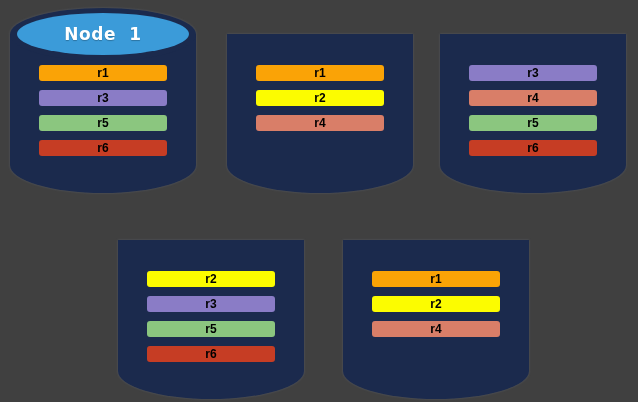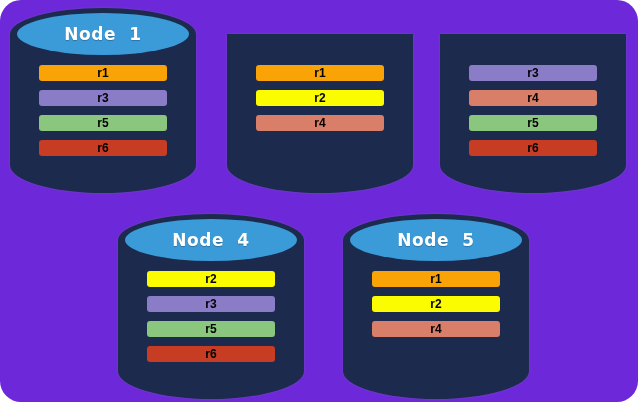--- a/index.html
+++ b/index.html
@@ -1,19 +1,18 @@
 <!DOCTYPE html>
 <html style="--body: #1B2A4D; --top: #3B9BD9;"><head>
 <meta charset="utf-8">
 <style>
   html,body{margin:0;padding:0;background:#ffffff;}
   .canvas{
-    position:relative;width:638px;height:402px;background:#6d28d9;overflow:hidden;
+    position:relative;width:638px;height:402px;background:#404040;overflow:hidden;
     font-family:"DejaVu Sans",sans-serif;
-    border-radius:21px;
   }
   .cylinder{
     position:absolute;width:186px;height:185px;
     filter:drop-shadow(0 0 1px rgba(110,120,140,.45));
   }
   .n1{left:10px;top:8px}
   .n2{left:227px;top:8px}
   .n3{left:440px;top:8px}
   .n4{left:118px;top:214px}
   .n5{left:343px;top:214px}
@@ -84,40 +83,30 @@
     <div class="rows">
       <div class="row-bar" style="background: rgb(138, 124, 198);">r3</div>
       <div class="row-bar" style="background: rgb(217, 126, 104);">r4</div>
       <div class="row-bar" style="background: rgb(139, 198, 127);">r5</div>
       <div class="row-bar" style="background: rgb(198, 61, 36);">r6</div>
     </div>
   </div>
 
   <div class="cylinder n4">
     <div class="cyl-body"></div>
-    <div class="cyl-top">
-      <div class="cyl-top-inner">
-        <span class="cyl-title">Node 4</span>
-      </div>
-    </div>
     <div class="rows">
       <div class="row-bar" style="background: rgb(252, 252, 0);">r2</div>
       <div class="row-bar" style="background: rgb(138, 124, 198);">r3</div>
       <div class="row-bar" style="background: rgb(139, 198, 127);">r5</div>
       <div class="row-bar" style="background: rgb(198, 61, 36);">r6</div>
     </div>
   </div>
 
   <div class="cylinder n5">
     <div class="cyl-body"></div>
-    <div class="cyl-top">
-      <div class="cyl-top-inner">
-        <span class="cyl-title">Node 5</span>
-      </div>
-    </div>
     <div class="rows">
       <div class="row-bar" style="background: rgb(250, 163, 6);">r1</div>
       <div class="row-bar" style="background: rgb(252, 252, 0);">r2</div>
       <div class="row-bar" style="background: rgb(217, 126, 104);">r4</div>
     </div>
   </div>
 
 </div>
 
 </body></html>

